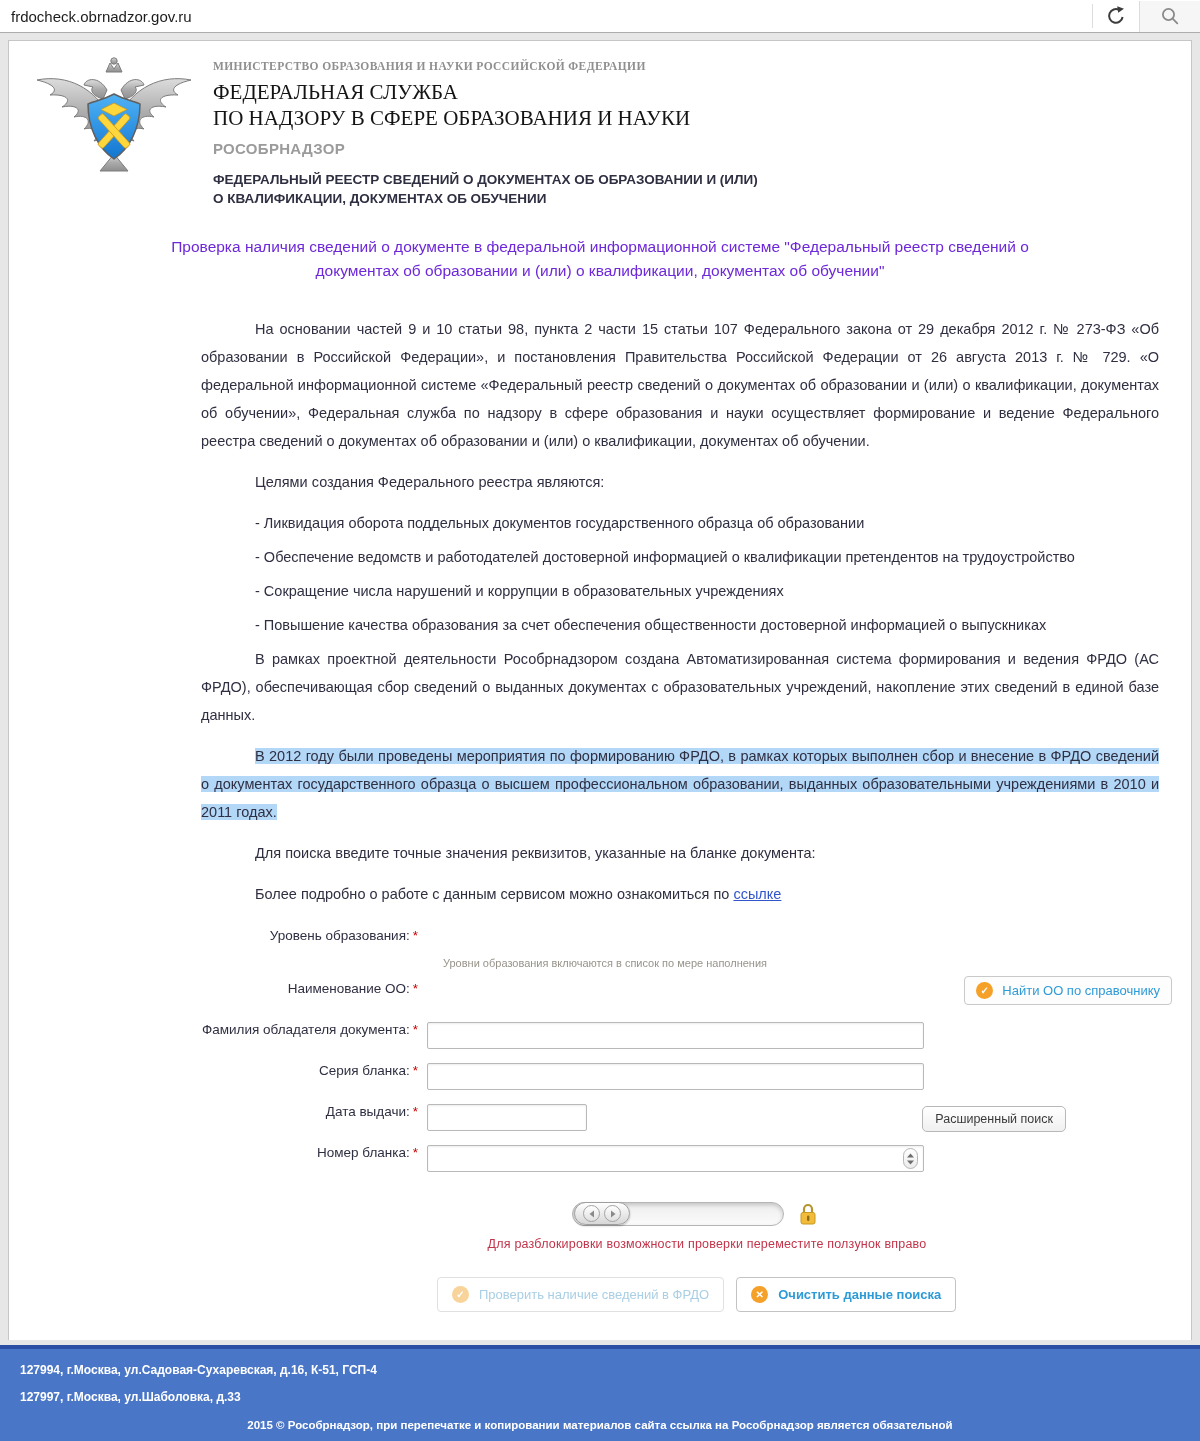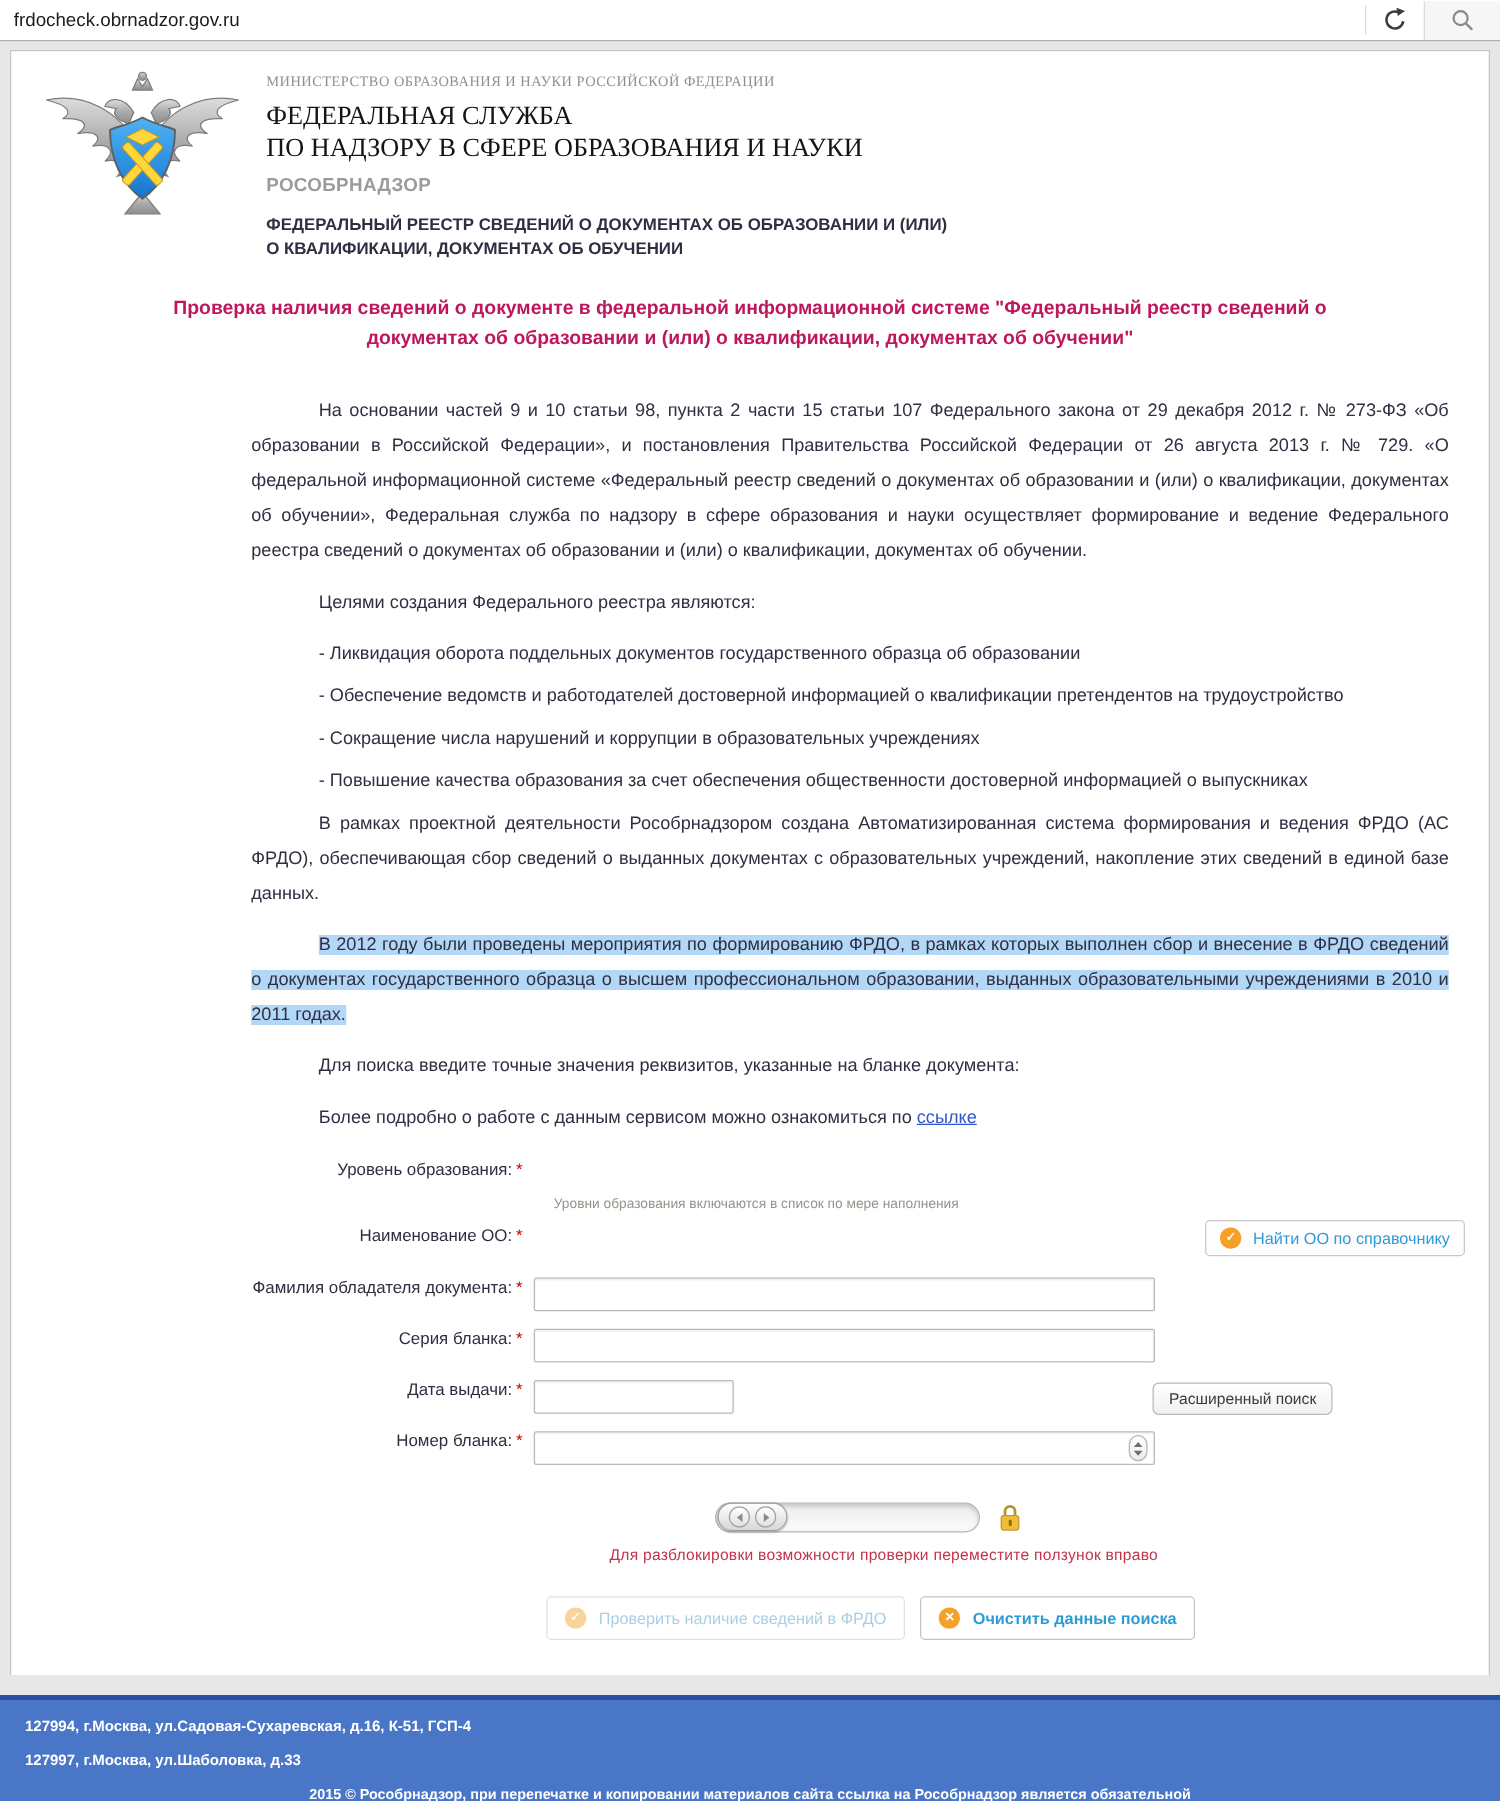--- a/index.html
+++ b/index.html
@@ -28,29 +28,29 @@
 
   
   .page {
     position:absolute; top:40px; left:8px; right:8px; bottom:101px;
     background:#fff; border:1px solid #c6c6c6; border-bottom:none; overflow:hidden;
   }
 
   
   .header { display:flex; padding:13px 0 0 20px; }
   .htext { margin-left:14px; padding-top:6px; }
-  .ministry { font-family:"Liberation Serif", serif; font-weight:normal; font-size:11.5px; color:#8f8f8f; letter-spacing:0.4px; }
+  .ministry { font-family:"Liberation Serif", serif; font-weight:bold; font-size:11.5px; color:#8f8f8f; letter-spacing:0.4px; }
   .service  { font-family:"Liberation Serif", serif; font-weight:normal; font-size:21px; line-height:26px; color:#141414; margin-top:7px; }
   .shortname{ font-weight:bold; font-size:15px; color:#9b9b9b; margin-top:9px; letter-spacing:0.3px; }
   .registry { font-weight:bold; font-size:13.5px; line-height:19px; color:#2f2f42; margin-top:13px; }
 
   
   .title {
     width:930px; margin:27px auto 0; text-align:center;
-    font-weight:bold; font-size:15.5px; line-height:24px; color:#be185d;
+    font-weight:normal; font-size:15.5px; line-height:24px; color:#6d28d9;
   }
   .content { width:958px; margin:32px 16px 0 192px; color:#2f2f42; font-size:14.5px; line-height:28px; }
   .para { margin:0 0 13px; text-align:justify; text-indent:54px; }
   .goal { margin:0 0 6px; padding-left:54px; text-indent:0; text-align:left; }
   .hl { background:#b3d7f7; }
   .link { color:#3355cc; text-decoration:underline; cursor:pointer; }
 
   
   .form { margin-top:20px; }
   .frow { display:flex; align-items:flex-start; margin-bottom:14px; position:relative; }
@@ -136,21 +136,21 @@
     display:inline-flex; align-items:center; gap:10px;
     border-radius:4px; padding:8px 14px; font-size:13px; cursor:pointer;
     font-family:"Liberation Sans", sans-serif;
   }
   .btn-check { background:#fff; border:1px solid #e0e0e0; color:#a9cfe4; }
   .btn-check .circle-icon { background:#f8d49b; }
   .btn-clear { background:#fff; border:1px solid #c3c3c3; color:#2e9bd6; font-weight:bold; }
 
   
   .footer {
-    position:absolute; left:0; right:0; bottom:0; height:85px; box-sizing:border-box;
+    position:absolute; left:0; right:0; bottom:0; height:96px; box-sizing:border-box;
     background:#4a76c8; border-top:4px solid #2a4fa5;
     padding:14px 20px 0; color:#fff; font-size:12px; font-weight:bold;
   }
   .addr { margin-bottom:13px; }
   .copy { text-align:center; font-size:11.5px; margin-top:15px; }
 </style>
 </head>
 <body>
 
 <div class="browser-bar">

